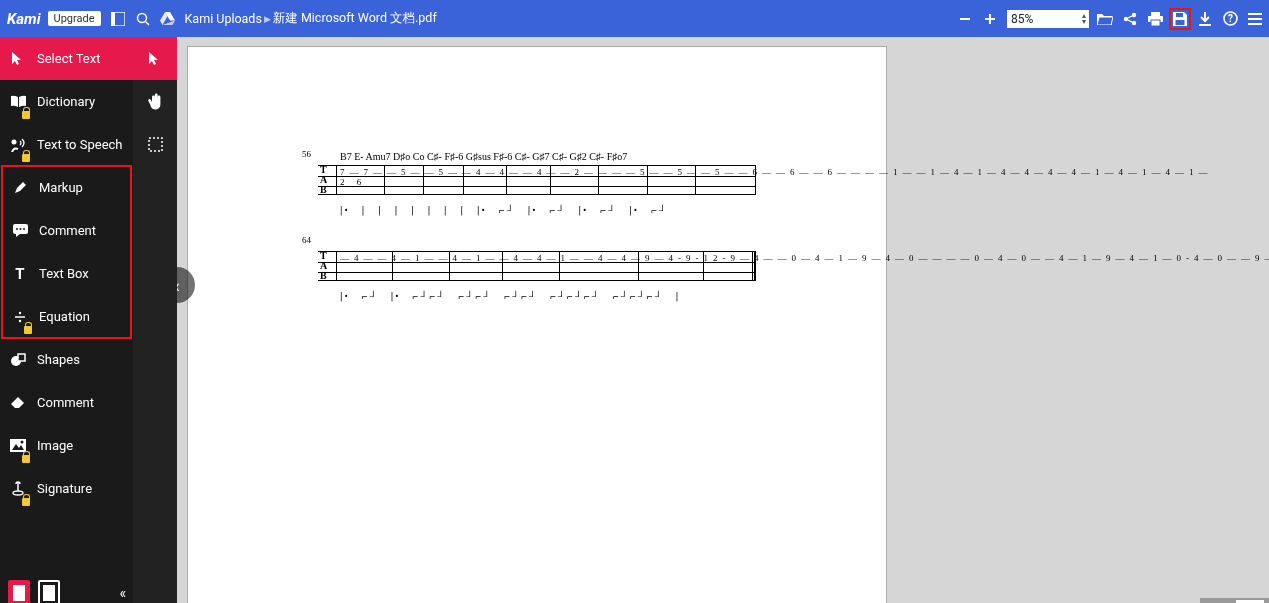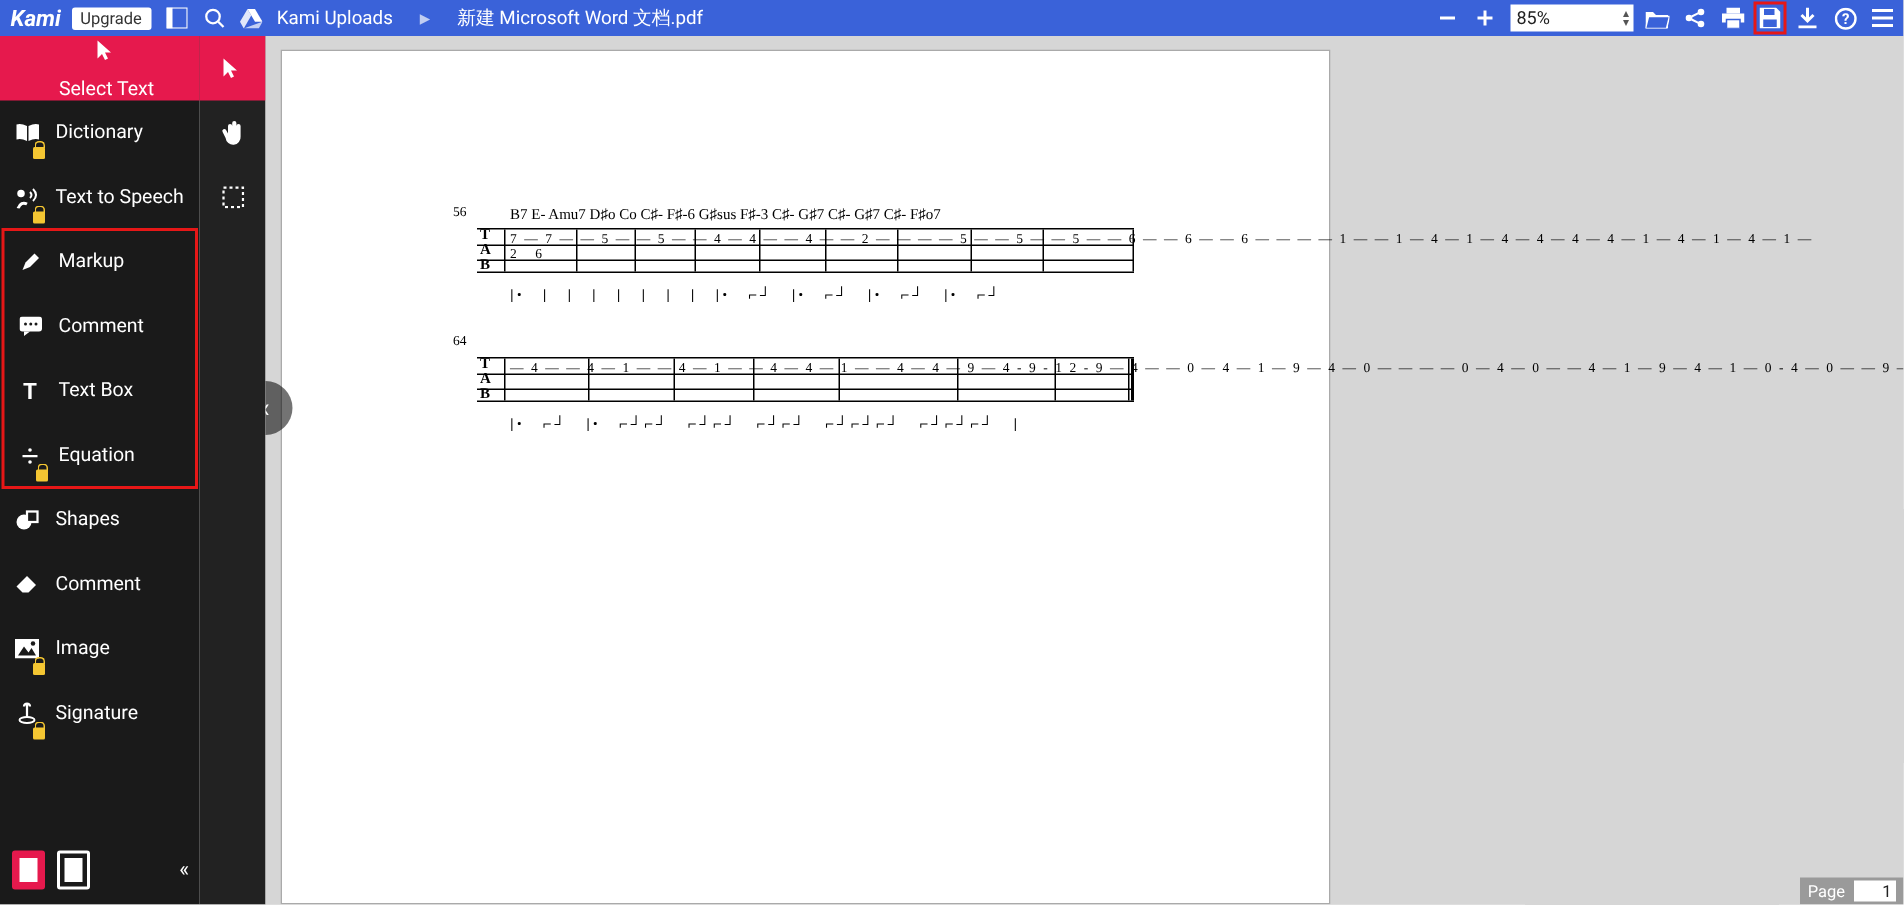--- a/index.html
+++ b/index.html
@@ -1,34 +1,34 @@
 <!DOCTYPE html>
 <html><head>
 <meta charset="utf-8">
 <style>
 * { margin: 0; padding: 0; box-sizing: border-box; font-family: -apple-system, BlinkMacSystemFont, "Segoe UI", Roboto, sans-serif; }
 html, body { width: 1269px; height: 603px; overflow: hidden; background: #d6d6d6; }
 
 
-.header { height: 24px; background: #3a62d9; display: flex; align-items: center; padding: 0 4px; color: #fff; font-size: 12px; }
+.header { height: 37px; background: #3a62d9; display: flex; align-items: center; padding: 0 4px; color: #fff; font-size: 12px; }
 .brand { font-weight: 700; font-style: italic; font-size: 15px; padding-left: 3px; margin-right: 7px; }
 .upgrade { background: #ffffff; color: #333; font-size: 11px; padding: 1px 6px; border-radius: 2px; margin-right: 9px; cursor:pointer; }
 .h-icon { width: 16px; height: 16px; display: inline-flex; align-items: center; justify-content: center; margin-right: 9px; cursor:pointer; position:relative; }
-.breadcrumb { display: flex; align-items: center; gap: 18px; font-size: 12.5px; }
+.breadcrumb { display: flex; align-items: center; gap: 2px; font-size: 12.5px; }
 .breadcrumb .chev { color: #c0cdf2; font-size: 9px; }
 .spacer { flex: 1; }
 .zoom-box { background: #fff; color: #222; width: 82px; height: 18px; display: flex; align-items: center; padding: 0 4px; font-size: 12px; position: relative; margin-right: 8px;}
 .zoom-arrows { position: absolute; right: 3px; display:flex; flex-direction:column; line-height:6px; font-size:8px; color:#555;}
 .save-highlight { outline: 2px solid #e61717; outline-offset: 1px; }
 
 
 .main-area { display: flex; height: calc(603px - 24px); }
 .tool-col { width: 133px; background: #1a1a1a; color: #fff; display: flex; flex-direction: column; }
 .tool-item { height: 43px; display: flex; align-items: center; padding-left: 9px; gap: 10px; font-size: 13px; cursor:pointer; position:relative; }
-.tool-item.active { background: #e6194d; flex-direction: column; }
+.tool-item.active { background: #e6194d; }
 .tool-icon { width: 18px; height: 18px; display:flex; align-items:center; justify-content:center; }
 .lock-badge { position:absolute; left: 22px; bottom: 4px; width:8px; height:8px; background:#f4c632; border-radius:1px; }
 .lock-badge::after { content:""; position:absolute; width:5px; height:4px; border:1px solid #f4c632; border-bottom:none; border-radius:3px 3px 0 0; top:-4px; left:0.5px;}
 .group-highlight { outline: 2px solid #e61717; outline-offset: -1px; margin: 0 2px; }
 
 .bottom-bar { margin-top: auto; height: 47px; display:flex; align-items:center; padding:0 8px; gap:8px; position:relative; }
 .view-btn { width:22px; height:26px; border:2px solid #fff; border-radius:2px; display:flex; align-items:center; justify-content:center; cursor:pointer;}
 .view-btn.pink { background:#e6194d; border-color:#e6194d; }
 .view-inner { width:12px; height:16px; background:#fff; }
 .collapse-chev { position:absolute; right:7px; font-size:14px; cursor:pointer;}
@@ -299,21 +299,21 @@
         </svg>
       </div>
   </div>
 
   <div class="canvas-wrap">
     <div style="position:absolute; left:-18px; top:230px; width:36px; height:36px; border-radius:50%; background:rgba(0,0,0,0.55); display:flex; align-items:center; justify-content:center; color:#fff; z-index:5; font-size:18px;">‹</div>
     <div class="page">
 
       <div class="tab-system">
         <span class="measure-num">56</span>
-        <div class="chord-row">B7   E-   Amu7 D♯o Co   C♯-    F♯-6    G♯sus F♯-3   C♯-   G♯7   C♯-          G♯7          C♯-          F♯o7</div>
+        <div class="chord-row">B7   E-   Amu7 D♯o Co   C♯-    F♯-6    G♯sus F♯-6   C♯-   G♯7   C♯-          G♯2          C♯-          F♯o7</div>
         <div class="staff">
           <div class="tab-label">T<br>A<br>B</div>
           <div class="frets" style="top:1px">7—7——5——5——4—4——4——2————5——5——5——6——6——6————1——1—4—1—4—4—4—4—1—4—1—4—1—</div>
           <div class="frets" style="top:11px">                             2                           6</div>
           <div class="barlines">
             <span style="left:4%"></span>
               <span style="left:15%"></span>
               <span style="left:24%"></span>
               <span style="left:33%"></span>
               <span style="left:43%"></span>

